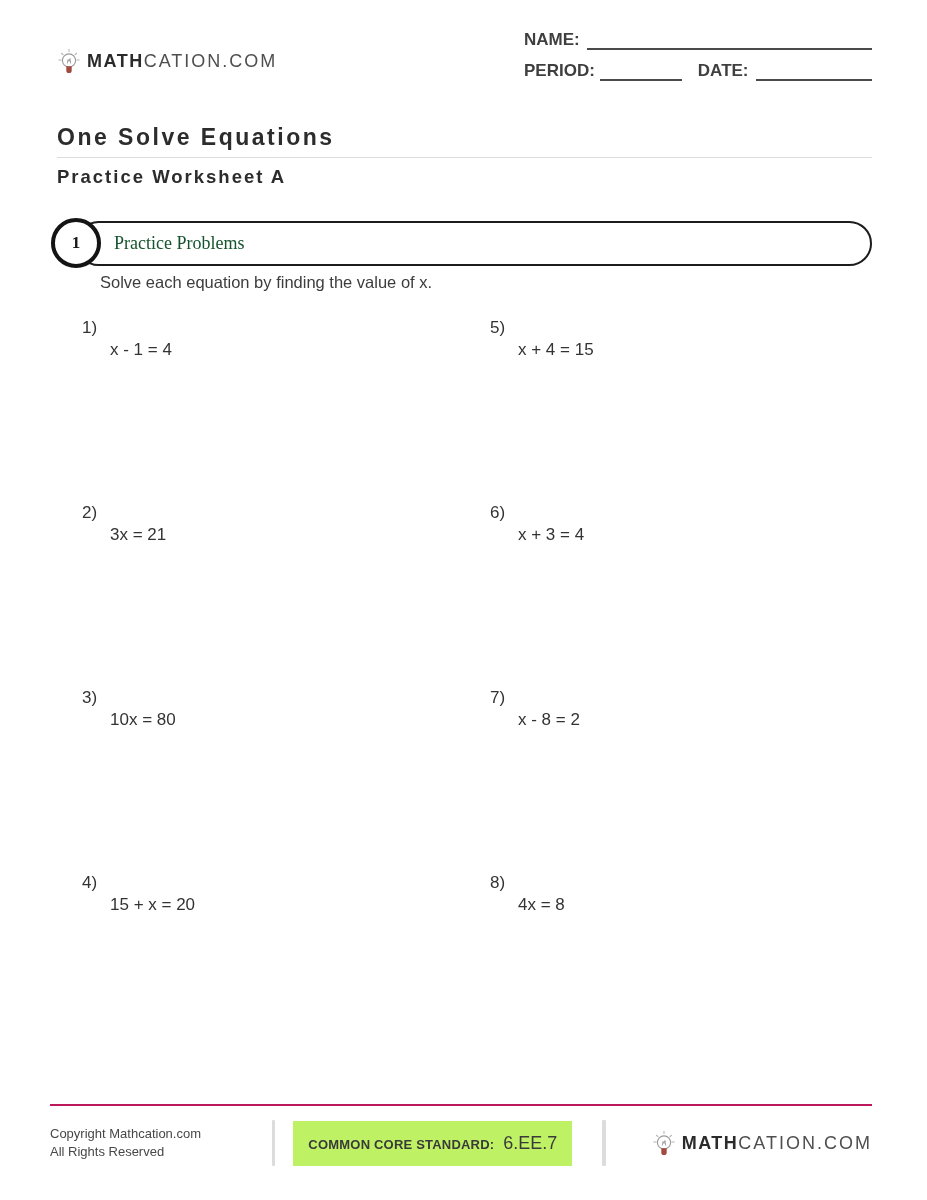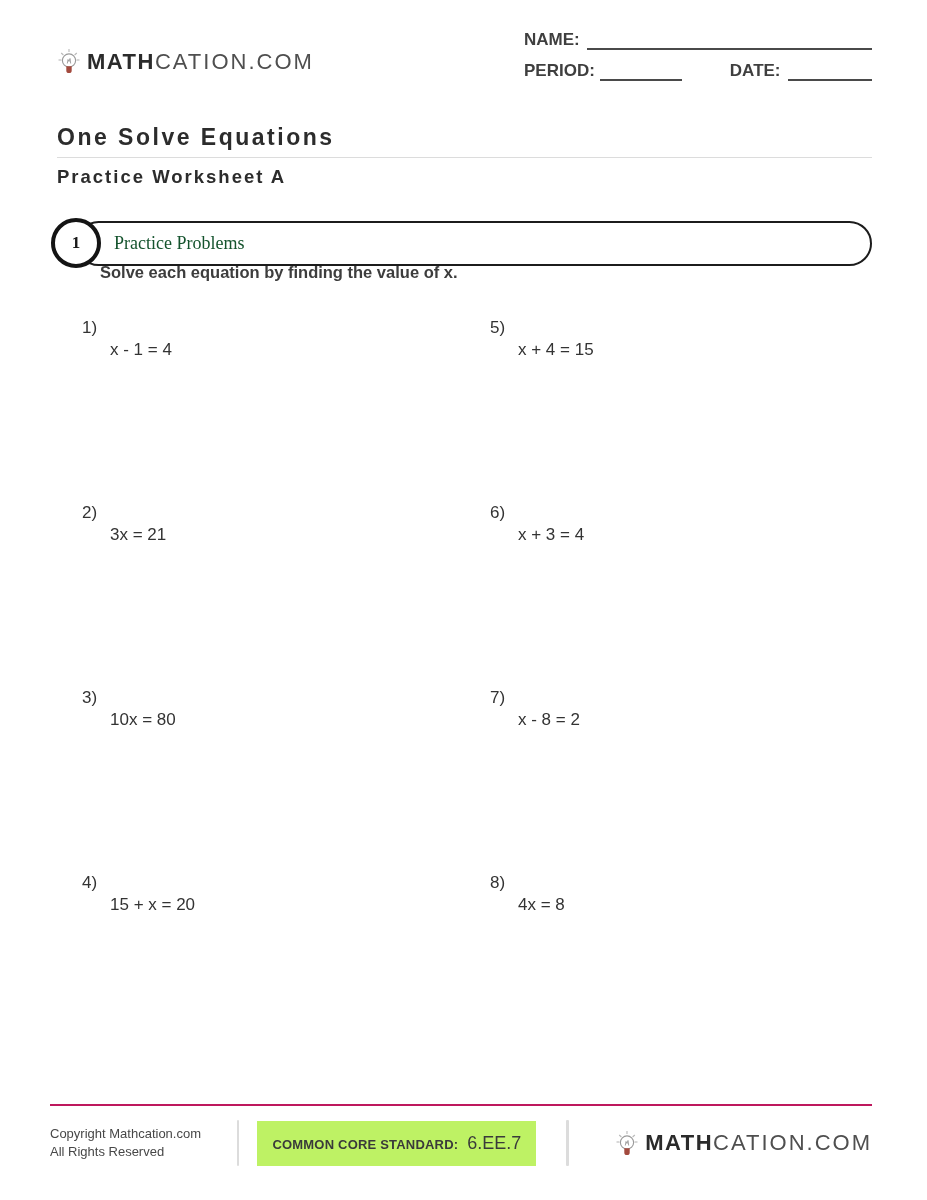--- a/index.html
+++ b/index.html
@@ -13,30 +13,30 @@
   }
   .page { position: absolute; inset: 0; }
 
   
   .header {
     position: absolute;
     top: 30px; left: 57px; right: 55px;
     display: flex; justify-content: space-between; align-items: flex-start;
   }
   .logo { display: flex; align-items: center; gap: 6px; margin-top: 18px; }
-  .logo-text { font-size: 22px; letter-spacing: 1.5px; color: #2e2e2e; white-space: nowrap; text-align: right; }
+  .logo-text { font-size: 18px; letter-spacing: 1.5px; color: #2e2e2e; white-space: nowrap; text-align: right; }
   .logo-text .lg-bold { font-weight: 700; color: #2b2b2b; }
   .logo-text .lg-light { font-weight: 400; color: #4f4f4f; letter-spacing: 2px; }
   .fields { width: 348px; display: flex; flex-direction: column; gap: 11px; }
   .field-row { display: flex; align-items: flex-end; text-align: right; }
   .flabel { font-weight: 700; font-size: 17px; color: #3f3f3f; white-space: nowrap; }
   .fline { display: inline-block; border-bottom: 2px solid #4a4a4a; height: 16px; }
   .fline.grow { flex: 1; margin-left: 7px; }
   .fline.period { width: 82px; margin-left: 5px; }
-  .flabel.date { margin-left: 48px; }
+  .flabel.date { margin-left: 16px; }
 
   
   .h1 {
     position: absolute; top: 124px; left: 57px;
     font-size: 23px; font-weight: 700; letter-spacing: 2.5px; color: #2c2c2c;
   }
   .rule1 { position: absolute; top: 157px; left: 57px; right: 55px; border-top: 1px solid #dcdcdc; }
   .h2 {
     position: absolute; top: 166px; left: 57px;
     font-size: 18.5px; font-weight: 700; letter-spacing: 2px; color: #2c2c2c;
@@ -57,22 +57,22 @@
     width: 50px; height: 50px;
     border: 4px solid #141414; border-radius: 50%;
     background: #fff;
     display: flex; align-items: center; justify-content: center;
     font-family: "Liberation Serif", serif;
     font-weight: 700; font-size: 17px; color: #1a1a1a;
   }
   .section-title { font-size: 18px; color: #14532d; font-family: Liberation Serif, serif; }
 
   .instruction {
-    position: absolute; top: 263px; left: 100px;
-    font-size: 16.5px; font-weight: 700; color: #3d3d3d;
+    position: absolute; top: 273px; left: 100px;
+    font-size: 16.5px; font-weight: 400; color: #3d3d3d;
   }
 
   
   .problems {
     position: absolute; top: 318px; left: 82px; right: 55px;
     display: grid;
     grid-template-columns: 408px 1fr;
     grid-template-rows: repeat(4, 185px);
     grid-auto-flow: column;
   }

